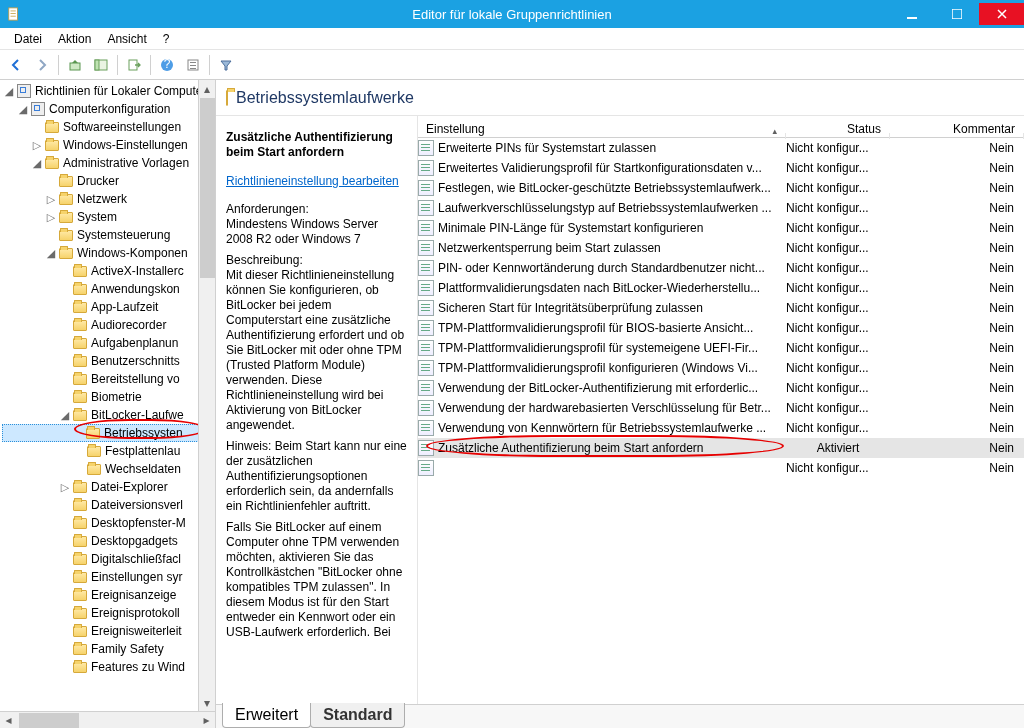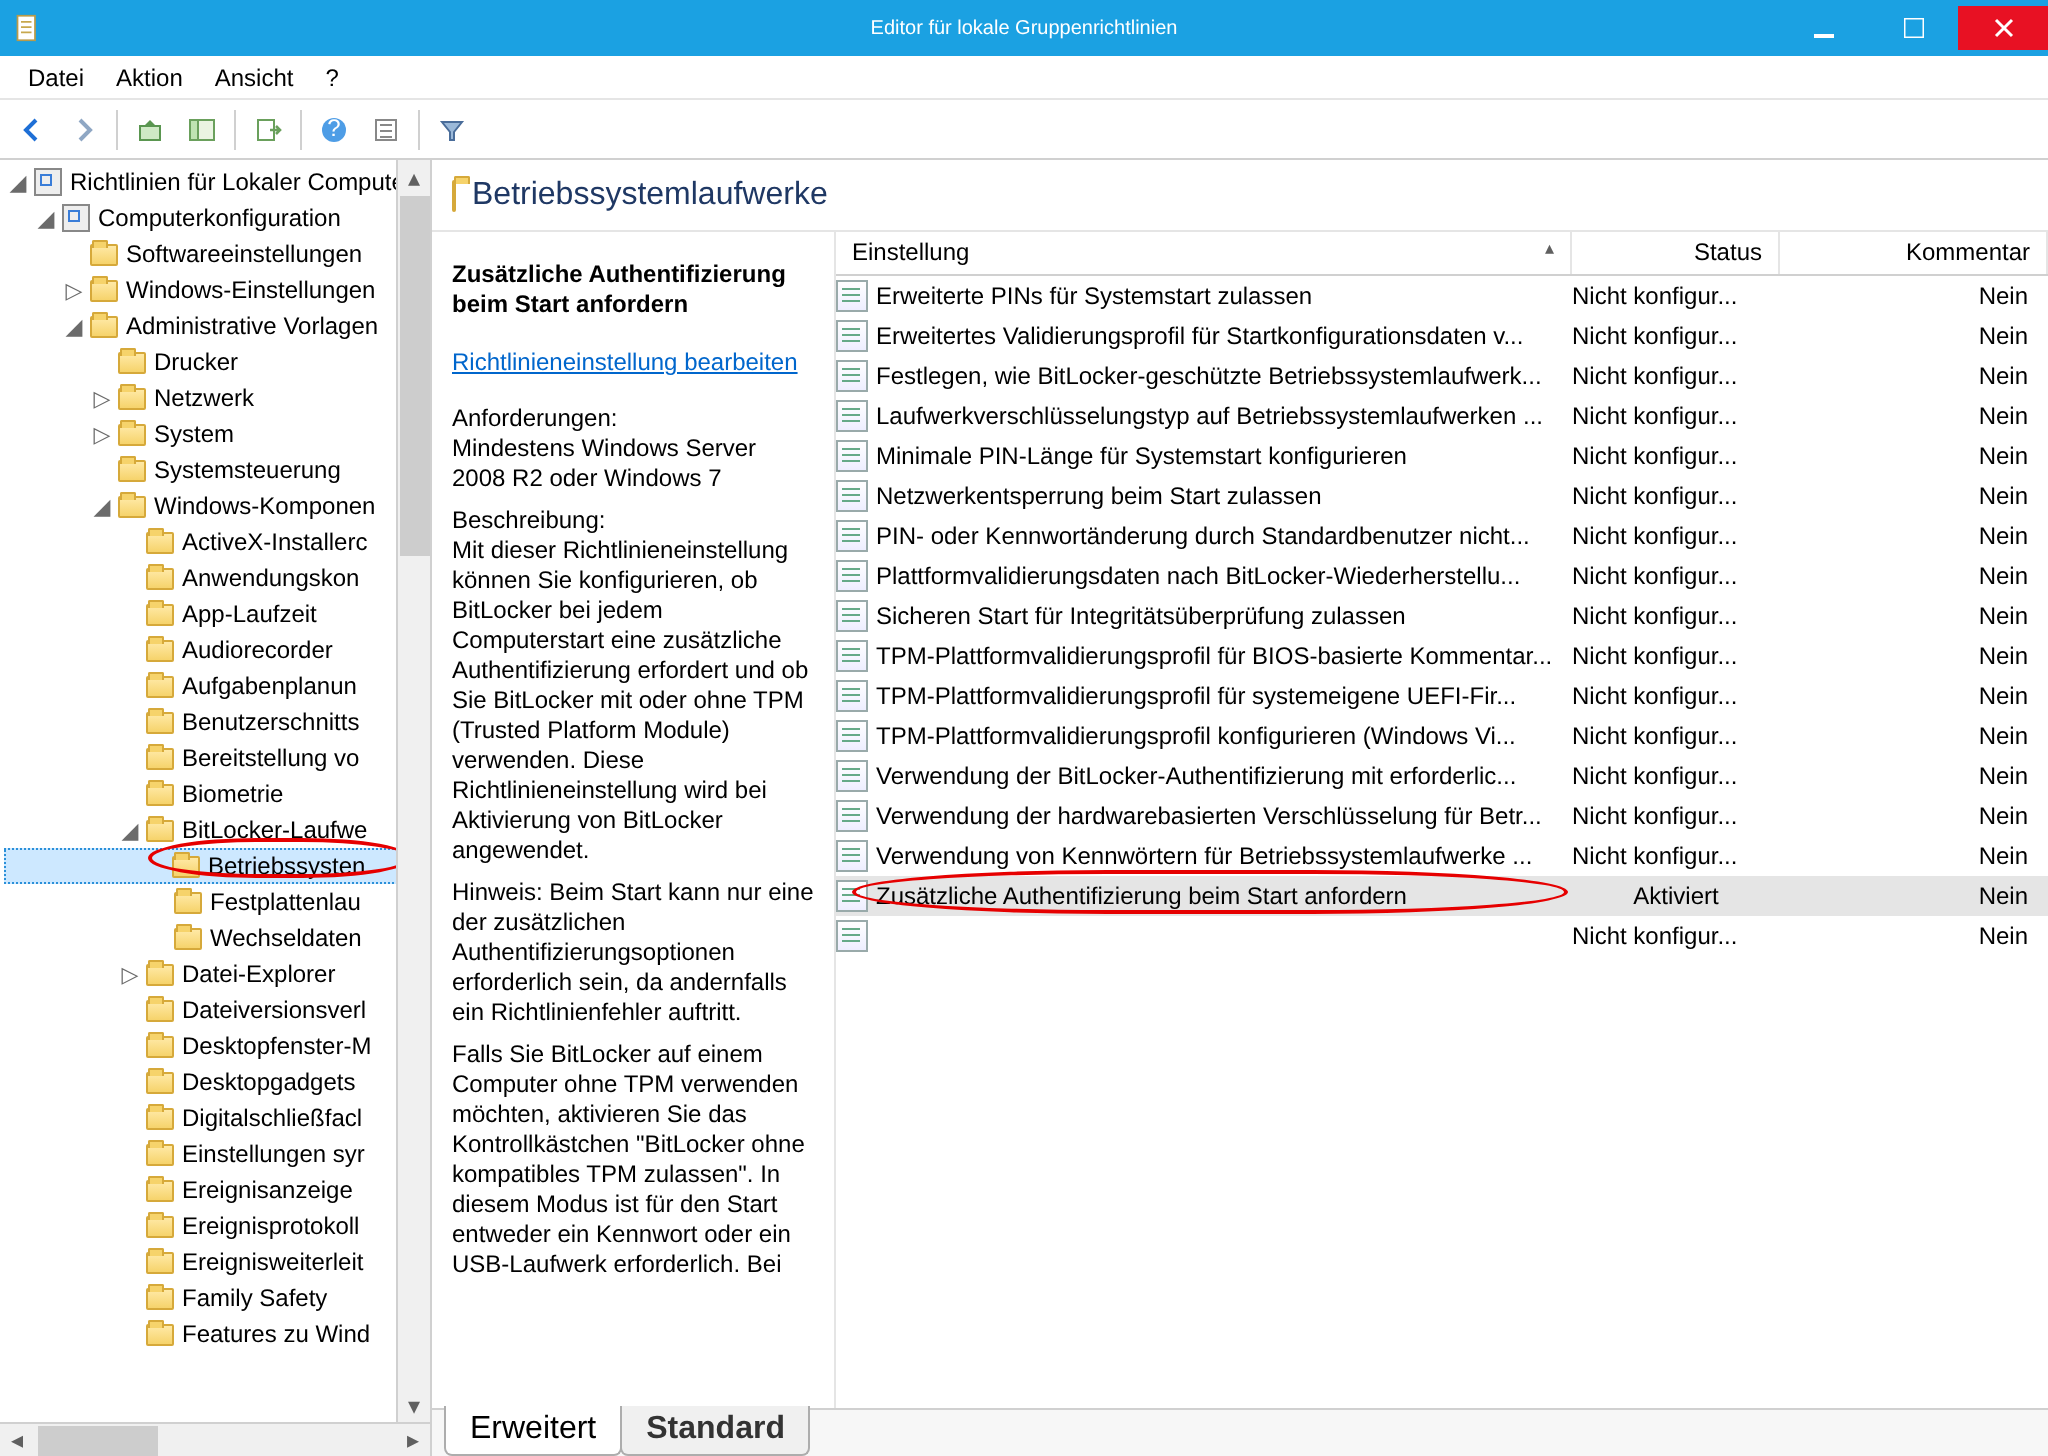--- a/index.html
+++ b/index.html
@@ -1,20 +1,20 @@
 <!DOCTYPE html>
 <html><head>
 <meta charset="utf-8">
 <style>
 * { margin: 0; padding: 0; box-sizing: border-box; font-family: "Segoe UI", Tahoma, sans-serif; font-size: 12px; }
 html, body { width: 1024px; height: 728px; overflow: hidden; background: #fff; }
 
 .titlebar { height: 28px; background: #1ba1e2; color: #fff; display: flex; align-items: center; position: relative; }
 .titlebar .appicon { width: 28px; display: flex; align-items: center; justify-content: center; }
-.titlebar .title { position: absolute; left: 50%; transform: translateX(-50%); font-size: 10px; }
+.titlebar .title { position: absolute; left: 50%; transform: translateX(-50%); font-size: 13px; }
 .titlebar .winbtns { margin-left: auto; display: flex; }
 .titlebar .winbtn { width: 45px; height: 22px; display: flex; align-items: center; justify-content: center; }
 .titlebar .winbtn.close { background: #e81123; }
 .titlebar .winbtn svg { width: 10px; height: 10px; }
 
 .menubar { height: 22px; background: #fff; display: flex; align-items: center; padding: 0 6px; border-bottom: 1px solid #e5e5e5; }
 .menubar .mitem { padding: 2px 8px; }
 
 .toolbar { height: 30px; background: #fff; display: flex; align-items: center; padding: 0 4px; border-bottom: 1px solid #d0d0d0; gap: 2px; }
 .toolbar .tbtn { width: 24px; height: 24px; display: flex; align-items: center; justify-content: center; border: 1px solid transparent; }
@@ -47,21 +47,21 @@
 .rheader .htxt { font-size: 16px; color: #1f3864; }
 
 .rbody { flex: 1; display: flex; overflow: hidden; }
 .desc { width: 202px; padding: 8px 10px 8px 10px; overflow-y: auto; border-right: 1px solid #e5e5e5; }
 .desc b { font-weight: 600; }
 .desc .link { color: #0066cc; text-decoration: underline; display: inline-block; margin: 8px 0; }
 .desc p { margin: 6px 0; line-height: 1.25; }
 
 .listwrap { flex: 1; overflow: hidden; position: relative; }
 .listhdr { display: flex; height: 22px; border-bottom: 1px solid #d0d0d0; background: #fff; }
-.listhdr .col { padding: 3px 8px; border-right: 1px solid #e5e5e5; display:flex; align-items:flex-start; gap:6px; }
+.listhdr .col { padding: 3px 8px; border-right: 1px solid #e5e5e5; display:flex; align-items:flex-end; gap:6px;margin-top:17px; }
 .c1 { width: 368px; }
 .c2 { width: 104px; }
 .c3 { flex: 1; text-align: right; justify-content: flex-end; }
 .sorticon { font-size: 9px; color: #606060; }
 
 .rows { position: relative; }
 .row { display: flex; height: 20px; align-items: center; }
 .row.sel { background: #e5e5e5; }
 .row .c1 { display: flex; align-items: center; gap: 4px; }
 .row .picon { width: 16px; height: 16px; border: 1px solid #9aa; background: linear-gradient(#fff,#eef); position: relative; flex-shrink: 0; }
@@ -496,21 +496,21 @@
               <div class="col c1">
                 <span class="picon"></span>
                 <span>Sicheren Start für Integritätsüberprüfung zulassen</span>
               </div>
               <div class="col c2">Nicht konfigur...</div>
               <div class="col c3">Nein</div>
             </div>
             <div class="row">
               <div class="col c1">
                 <span class="picon"></span>
-                <span>TPM-Plattformvalidierungsprofil für BIOS-basierte Kommentar...</span>
+                <span>TPM-Plattformvalidierungsprofil für BIOS-basierte Ansicht...</span>
               </div>
               <div class="col c2">Nicht konfigur...</div>
               <div class="col c3">Nein</div>
             </div>
             <div class="row">
               <div class="col c1">
                 <span class="picon"></span>
                 <span>TPM-Plattformvalidierungsprofil für systemeigene UEFI-Fir...</span>
               </div>
               <div class="col c2">Nicht konfigur...</div>

